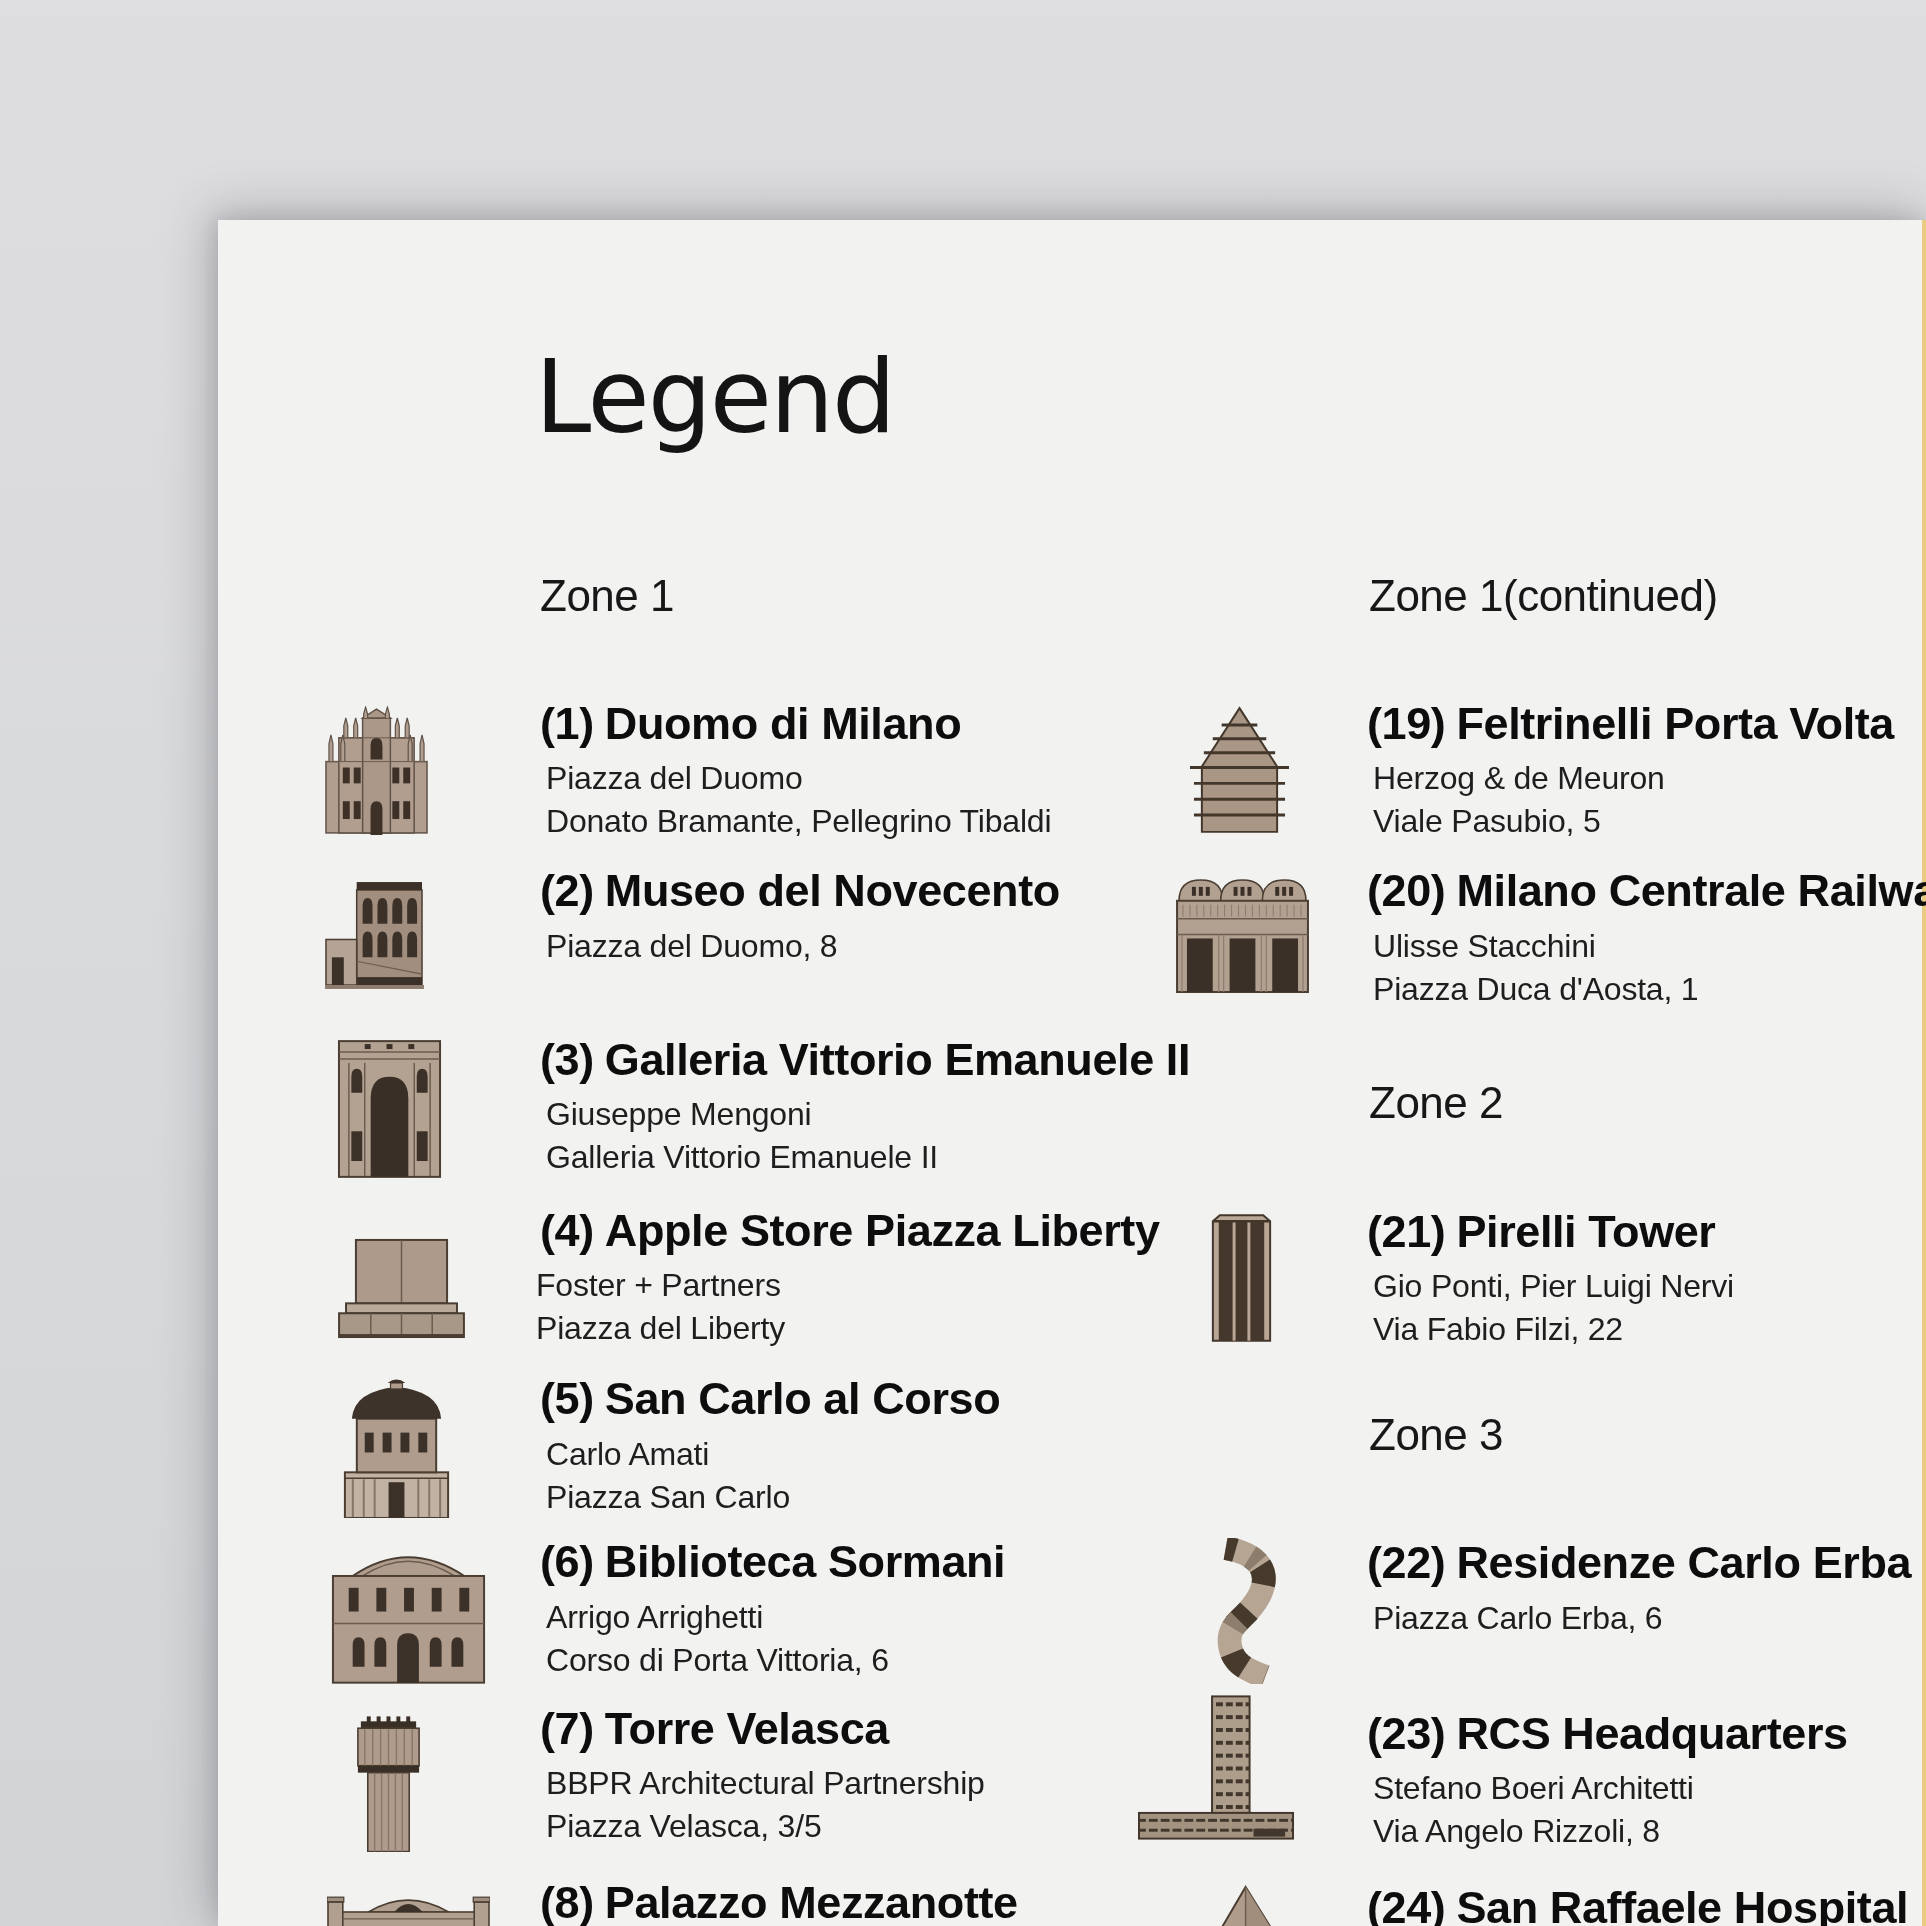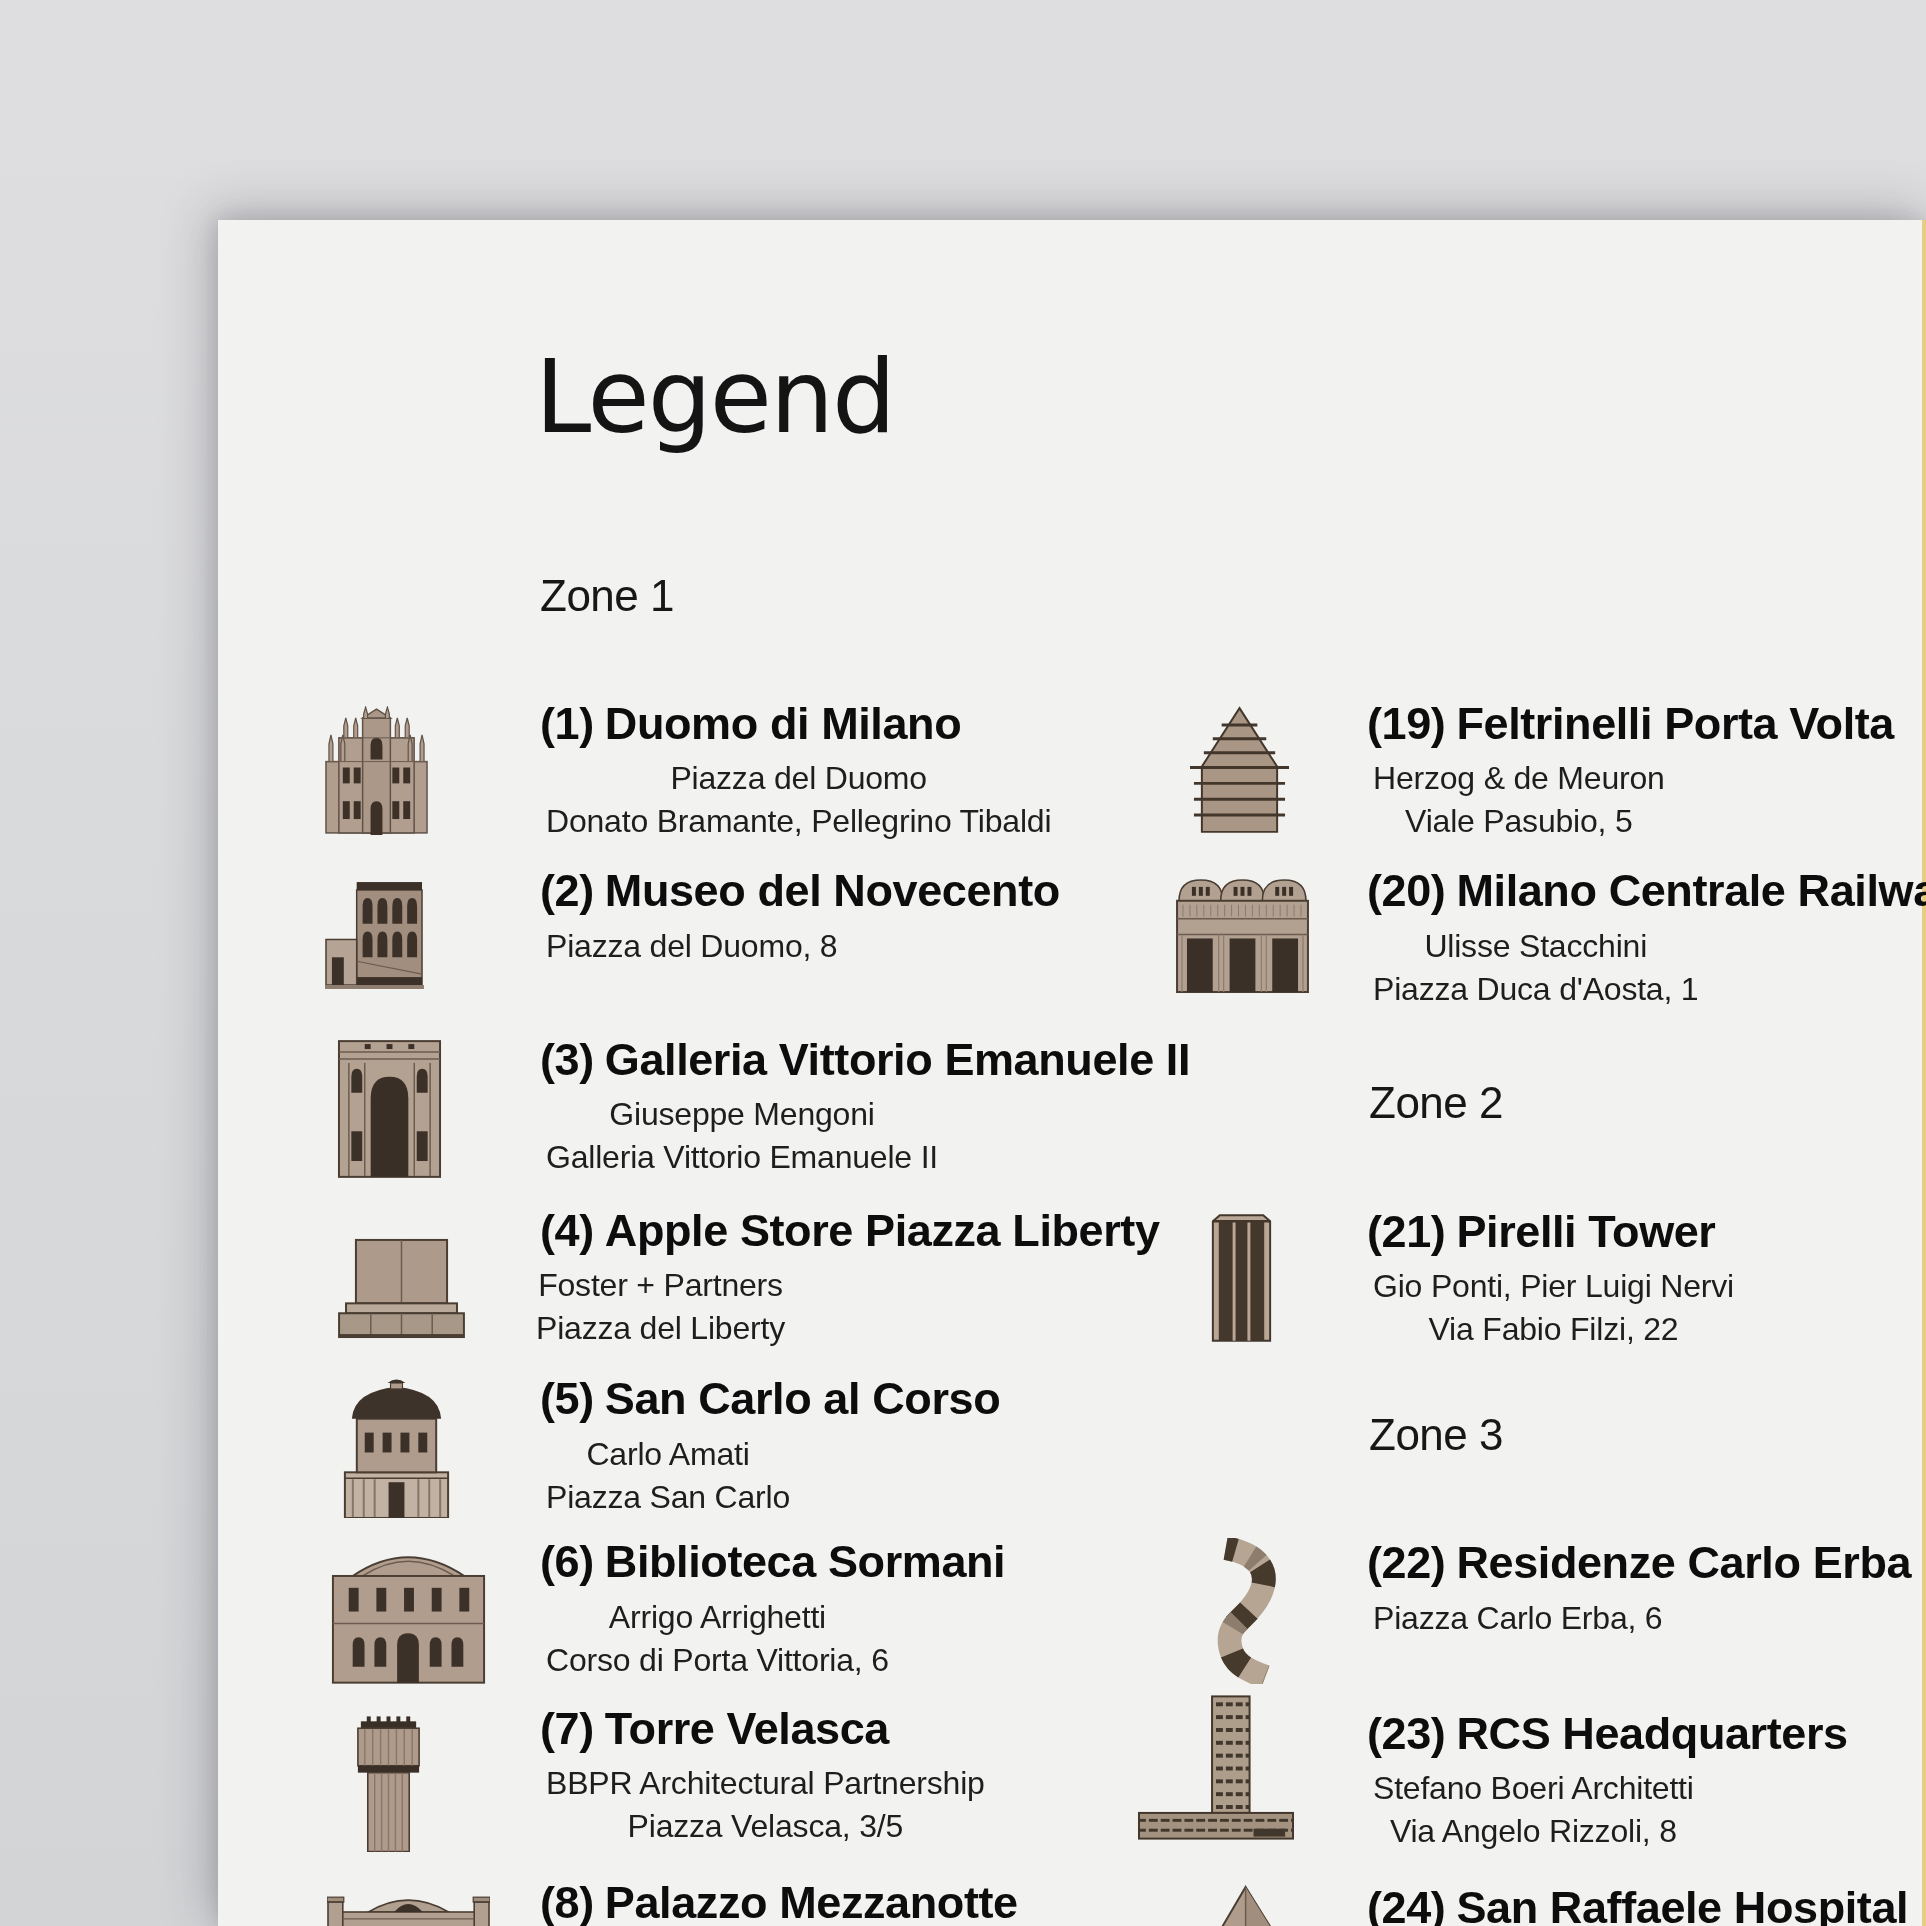--- a/index.html
+++ b/index.html
@@ -7,21 +7,21 @@
     position:relative;width:1927px;height:1927px;overflow:hidden;
     background:linear-gradient(180deg,#dedee0 0%,#d8d9db 55%,#d3d4d6 100%);
     font-family:"Liberation Sans",sans-serif;
   }
   #poster{
     position:absolute;left:218px;top:220px;width:1709px;height:1707px;
     background:#f2f2f1;
     box-shadow:-8px -8px 46px rgba(50,50,60,.28), 0 0 18px rgba(50,50,60,.15);
   }
   .map-strip{position:absolute;top:220px;left:1922px;width:5px;height:1707px;background:#e9cb83;}
-  .abs{position:absolute;text-align:center;}
+  .abs{position:absolute;}
   .legend-title{
     font-family:"DejaVu Sans",sans-serif;font-size:101px;line-height:1;
     color:#141414;letter-spacing:-2px;white-space:nowrap;
   }
   .zone{
     font-size:44px;line-height:1;color:#171717;letter-spacing:-0.5px;white-space:nowrap;
   }
   .entry-title{
     font-size:45px;line-height:1;font-weight:bold;color:#0d0d0d;
     letter-spacing:-0.4px;white-space:nowrap;
@@ -36,20 +36,21 @@
 <body>
 
 <div id="stage">
 
   <div id="poster"></div>
   <div class="map-strip"></div>
 
   <div class="abs legend-title" style="left:535px;top:347px">Legend</div>
 
   <div class="abs zone" style="left:540px;top:574px">Zone 1</div>
+  <div class="abs zone" style="left:1369px;top:574px">Zone 1(continued)</div>
   <div class="abs zone" style="left:1369px;top:1081px">Zone 2</div>
   <div class="abs zone" style="left:1369px;top:1413px">Zone 3</div>
 
   <div class="abs" style="left:324px;top:706px">
     <svg width="105" height="129" viewBox="0 0 106 130">
       <rect x="2" y="56" width="102" height="72" fill="#b19e8f" stroke="#5f5247" stroke-width="1.5"></rect>
       <rect x="15" y="32" width="76" height="96" fill="#b19e8f" stroke="#5f5247" stroke-width="1.5"></rect>
       <rect x="39" y="12" width="28" height="116" fill="#ab9889" stroke="#5f5247" stroke-width="1.5"></rect>
       <polygon points="39,12 53,3 67,12" fill="#ab9889" stroke="#5f5247" stroke-width="1.5"></polygon>
       <g stroke="#5f5247" stroke-width="1.2" fill="#b19e8f">

